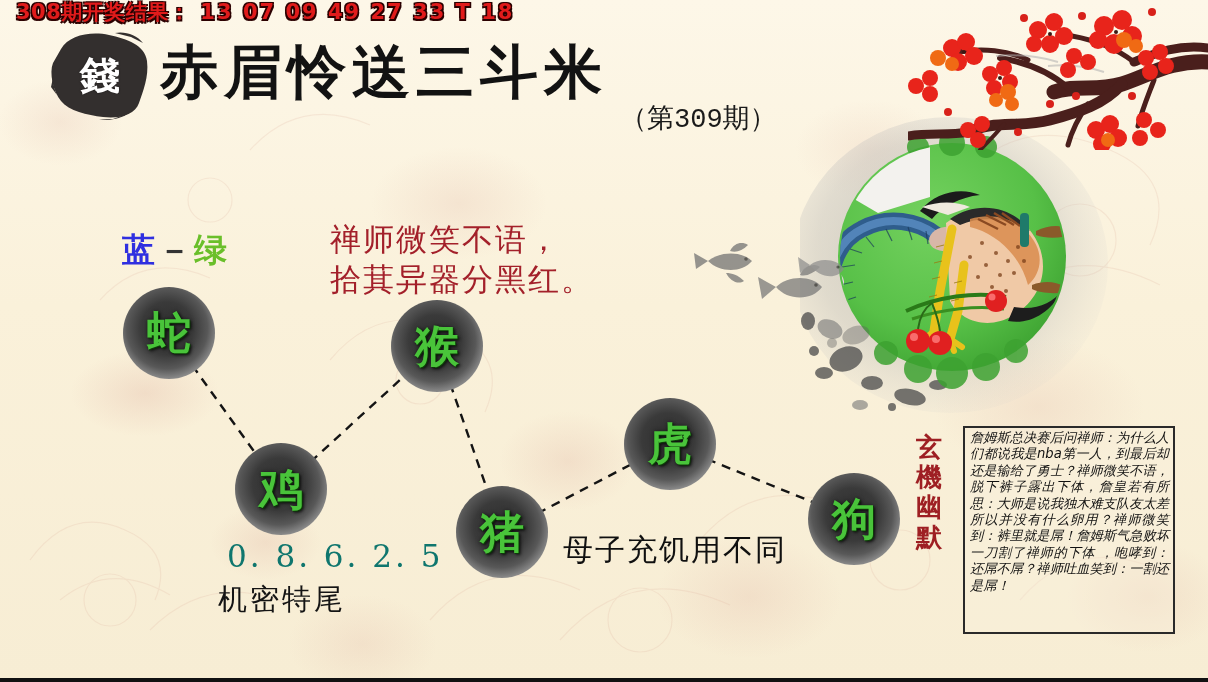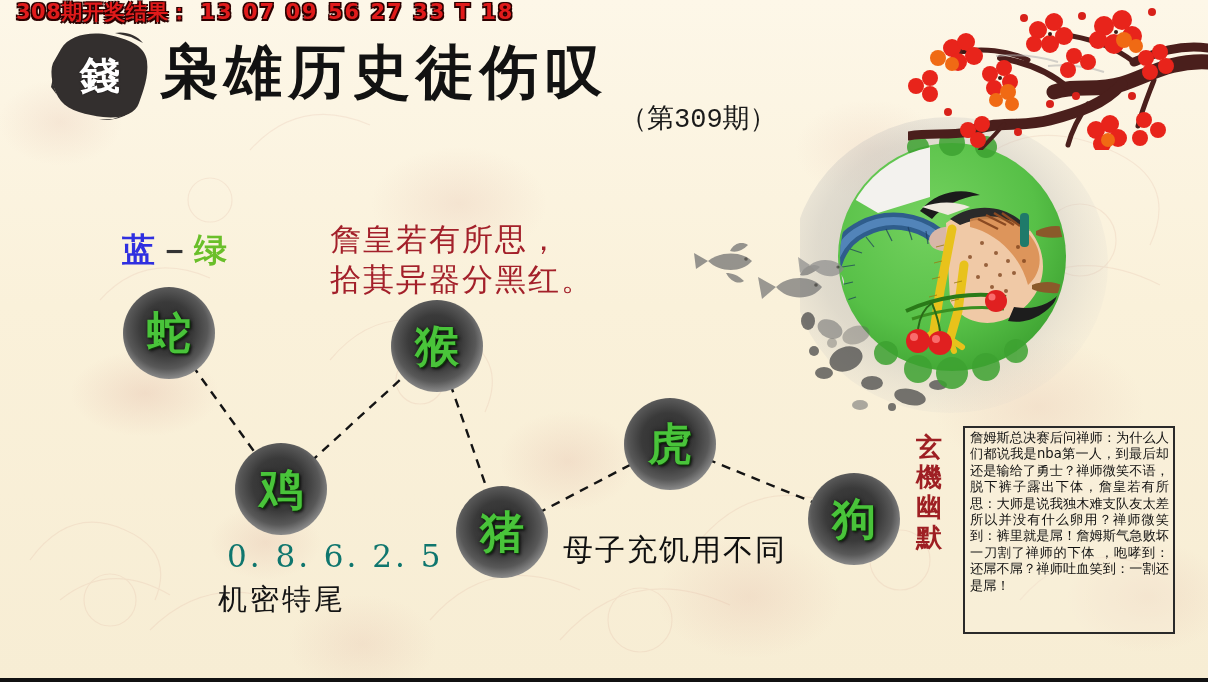--- a/index.html
+++ b/index.html
@@ -158,20 +158,21 @@
   .vertical-label span{display:block;}
 
   
   .joke-box{
     position:absolute;left:963px;top:426px;width:212px;height:208px;z-index:20;
     border:2px solid #2a2a2a;
     background:rgba(250,242,221,.35);
     box-sizing:border-box;
     padding:2px 4px 0 5px;
     overflow:hidden;
+    font-style:italic;
   }
   .joke-box p{
     margin:0;
     font-family:"DejaVu Sans","Liberation Sans",sans-serif;
     font-size:13.2px;line-height:16.4px;color:#111;
     text-align:justify;word-break:break-all;letter-spacing:0px;
   }
 </style>
 </head>
 <body>
@@ -196,21 +197,21 @@
       <circle cx="110" cy="600" r="26"></circle>
       <circle cx="640" cy="620" r="32"></circle>
       <circle cx="1080" cy="240" r="36"></circle>
       <circle cx="420" cy="380" r="24"></circle>
       <circle cx="900" cy="560" r="30"></circle>
       <circle cx="210" cy="200" r="22"></circle>
     </g>
   </svg>
 
   <div class="result-bar">
-    <span>308期开奖结果：</span><span class="nums">13 07 09 56 27 33 T 18</span>
+    <span>308期开奖结果：</span><span class="nums">13 07 09 49 27 33 T 18</span>
   </div>
 
   <svg class="plum" viewBox="0 0 300 150">
     <g fill="none" stroke="#4a1f1c" stroke-linecap="round">
       <path d="M300 62 C262 60 240 76 214 84 C188 92 168 84 146 92" stroke-width="15"></path>
       <path d="M300 48 C268 44 246 54 226 62" stroke-width="9"></path>
       <path d="M214 84 C196 104 172 112 142 120 C112 128 86 120 60 132" stroke-width="11"></path>
       <path d="M160 88 C140 70 116 62 92 58" stroke-width="6"></path>
       <path d="M120 60 C100 50 74 48 50 52" stroke-width="5"></path>
       <path d="M60 132 C40 136 22 132 0 136" stroke-width="9"></path>
@@ -453,28 +454,28 @@
   <div class="seal">
     <svg viewBox="0 0 106 92" width="106" height="92">
       <path d="M14 20 C22 6 44 2 62 6 C80 10 98 16 100 32 C102 48 96 62 92 74 C88 86 72 90 56 88 C40 86 22 82 14 72 C6 62 2 44 6 34 Z" fill="#332f2e"></path>
       <path d="M10 30 C6 40 4 54 10 66 L4 58 Z" fill="#332f2e"></path>
       <path d="M68 4 C78 2 90 6 96 14 L84 8 Z" fill="#332f2e"></path>
       <path d="M52 90 C62 92 74 90 82 84 L66 90 Z" fill="#332f2e"></path>
     </svg>
     <div class="seal-char">錢</div>
   </div>
 
-  <div class="main-title">枭雄历史徒伤叹</div>
+  <div class="main-title">赤眉怜送三斗米</div>
   <div class="issue">（第309期）</div>
 
   <div class="bose-vals">
     <span class="b1">蓝</span><span class="dash">－</span><span class="b2">绿</span>
   </div>
 
-  <div class="poem-l1">詹皇若有所思，</div>
+  <div class="poem-l1">禅师微笑不语，</div>
   <div class="poem-l2">拾萁异器分黑红。</div>
 
   <svg class="net" viewBox="0 0 1208 682">
       <line x1="192.32827132365594" y1="365.49294934366367" x2="257.67172867634406" y2="456.50705065633633" stroke="#141414" stroke-width="2.4" stroke-dasharray="9 7"></line>
       <line x1="310.48616560802964" y1="461.97101485930614" x2="407.51383439197036" y2="373.02898514069386" stroke="#141414" stroke-width="2.4" stroke-dasharray="9 7"></line>
       <line x1="450.19592956639076" y1="383.76065998997973" x2="488.80407043360924" y2="494.23934001002027" stroke="#141414" stroke-width="2.4" stroke-dasharray="9 7"></line>
       <line x1="537.4332614112062" y1="513.4397202131777" x2="634.5667385887938" y2="462.5602797868223" stroke="#141414" stroke-width="2.4" stroke-dasharray="9 7"></line>
       <line x1="707.0410886472038" y1="459.09826982902325" x2="816.9589113527962" y2="503.90173017097675" stroke="#141414" stroke-width="2.4" stroke-dasharray="9 7"></line>
     </svg>
 

